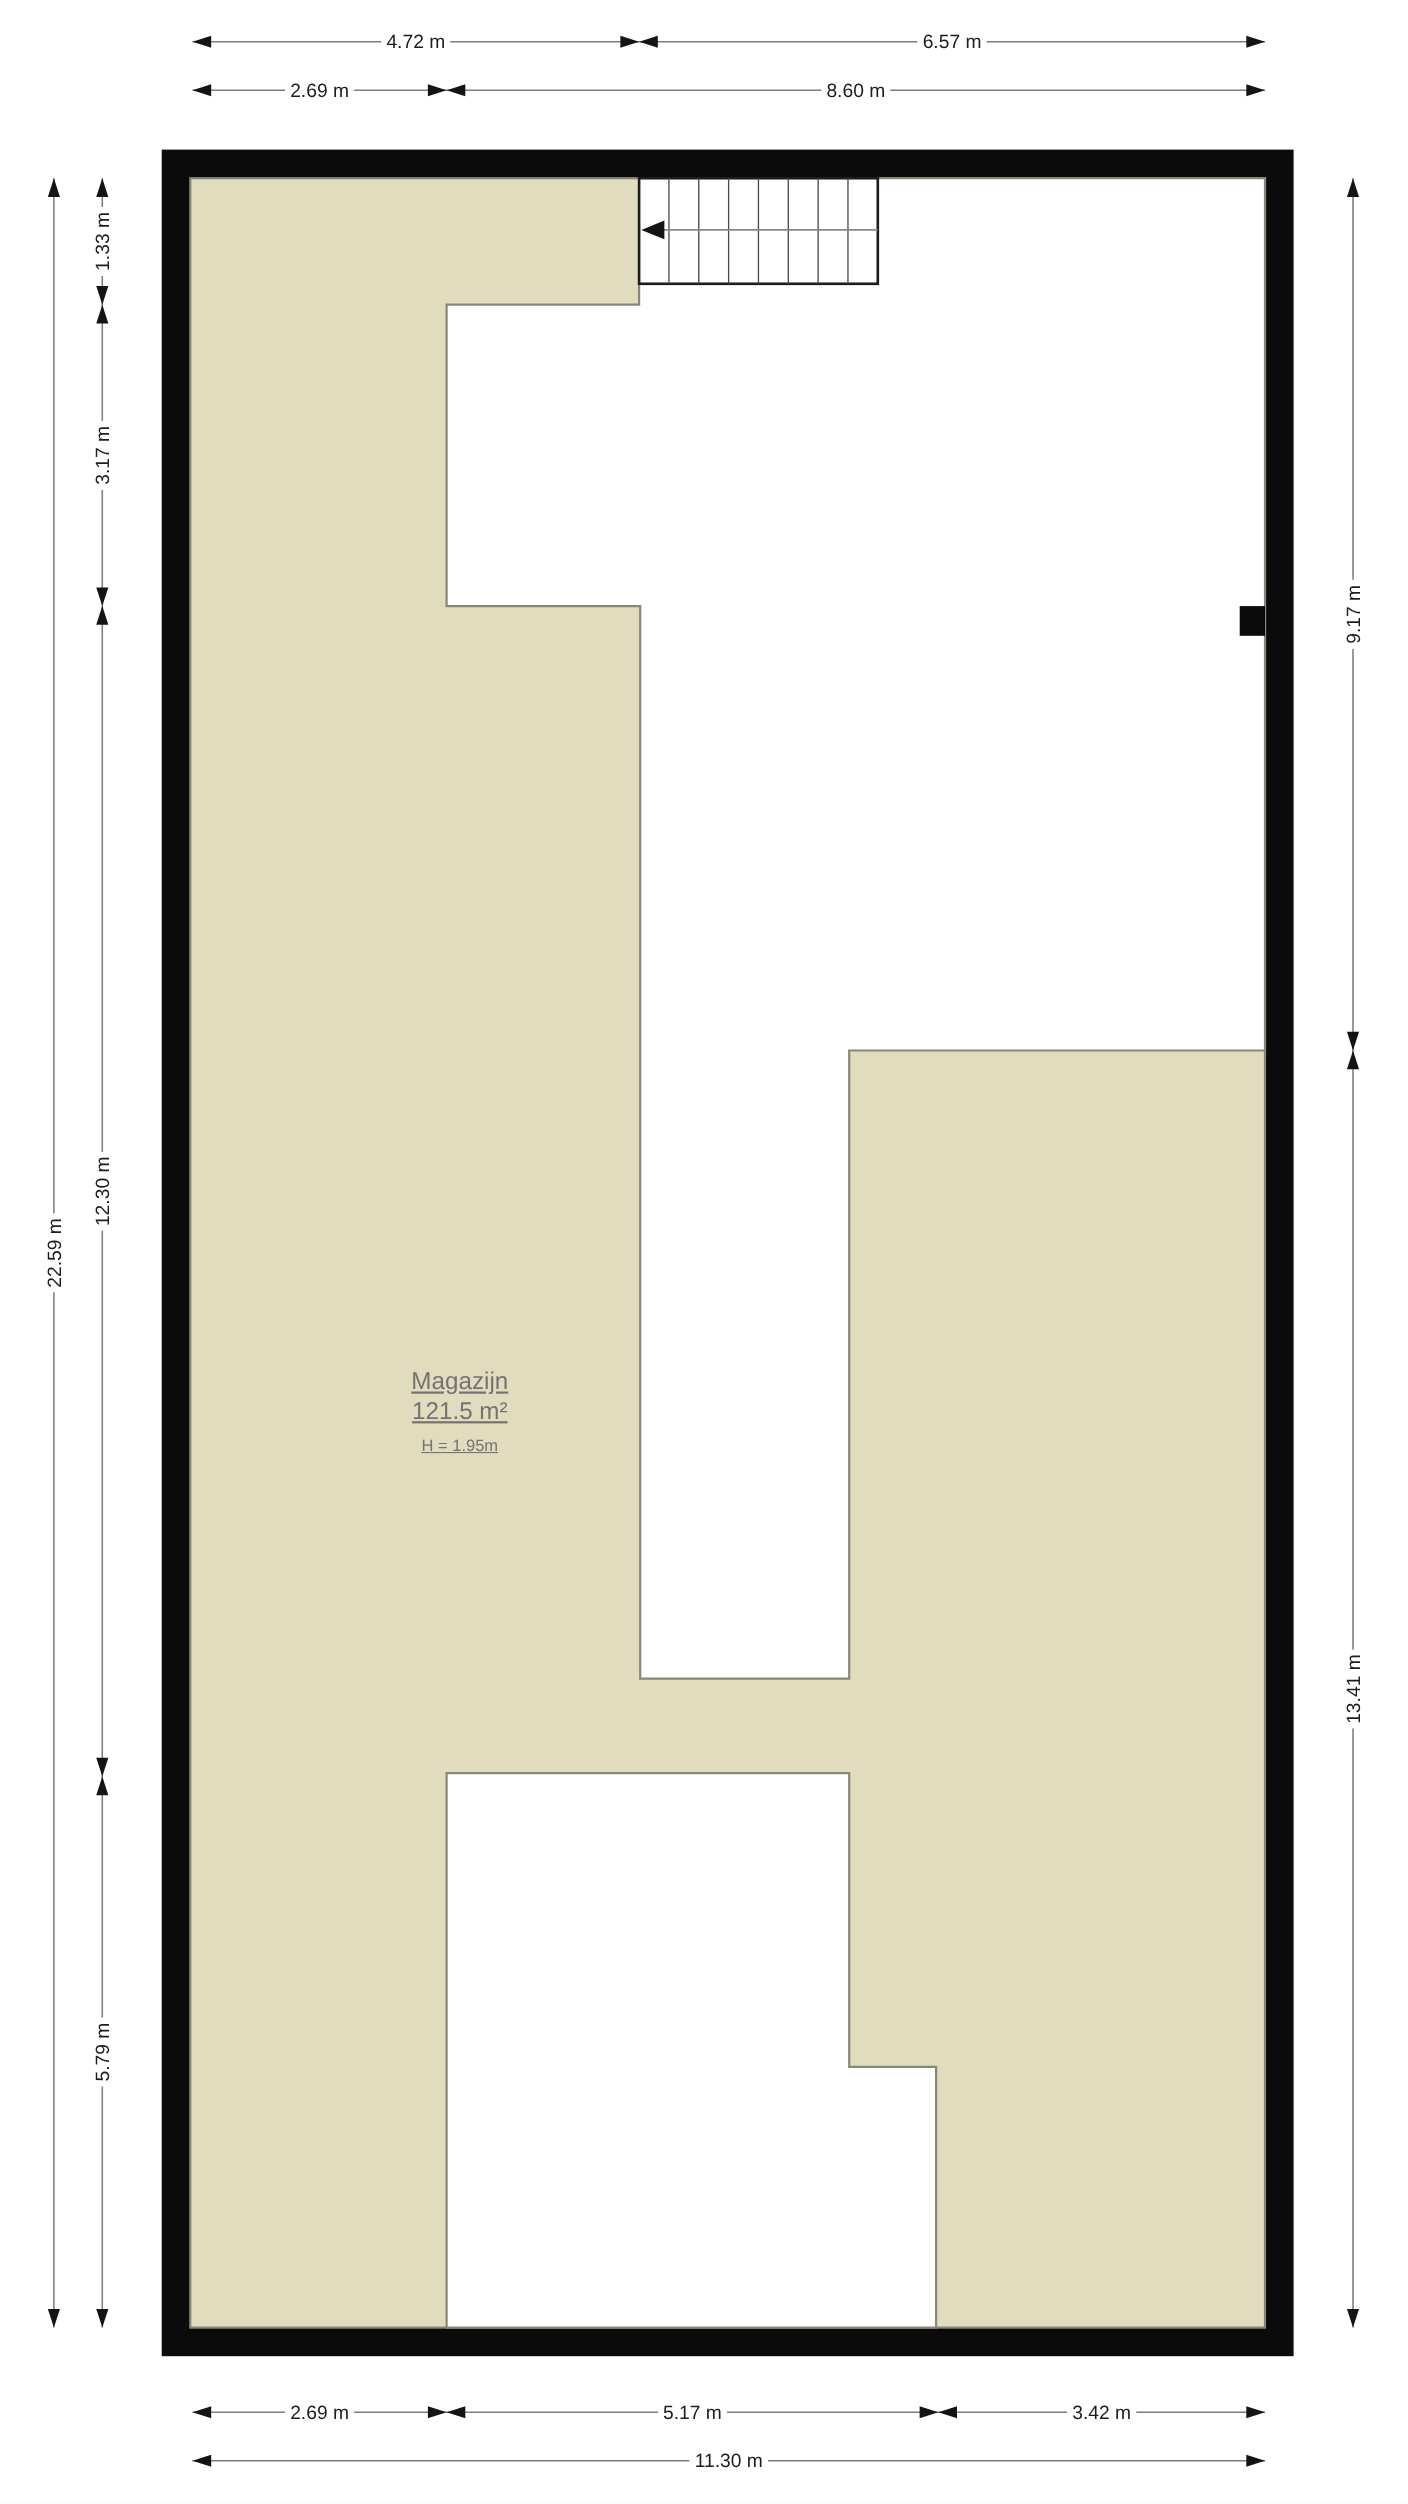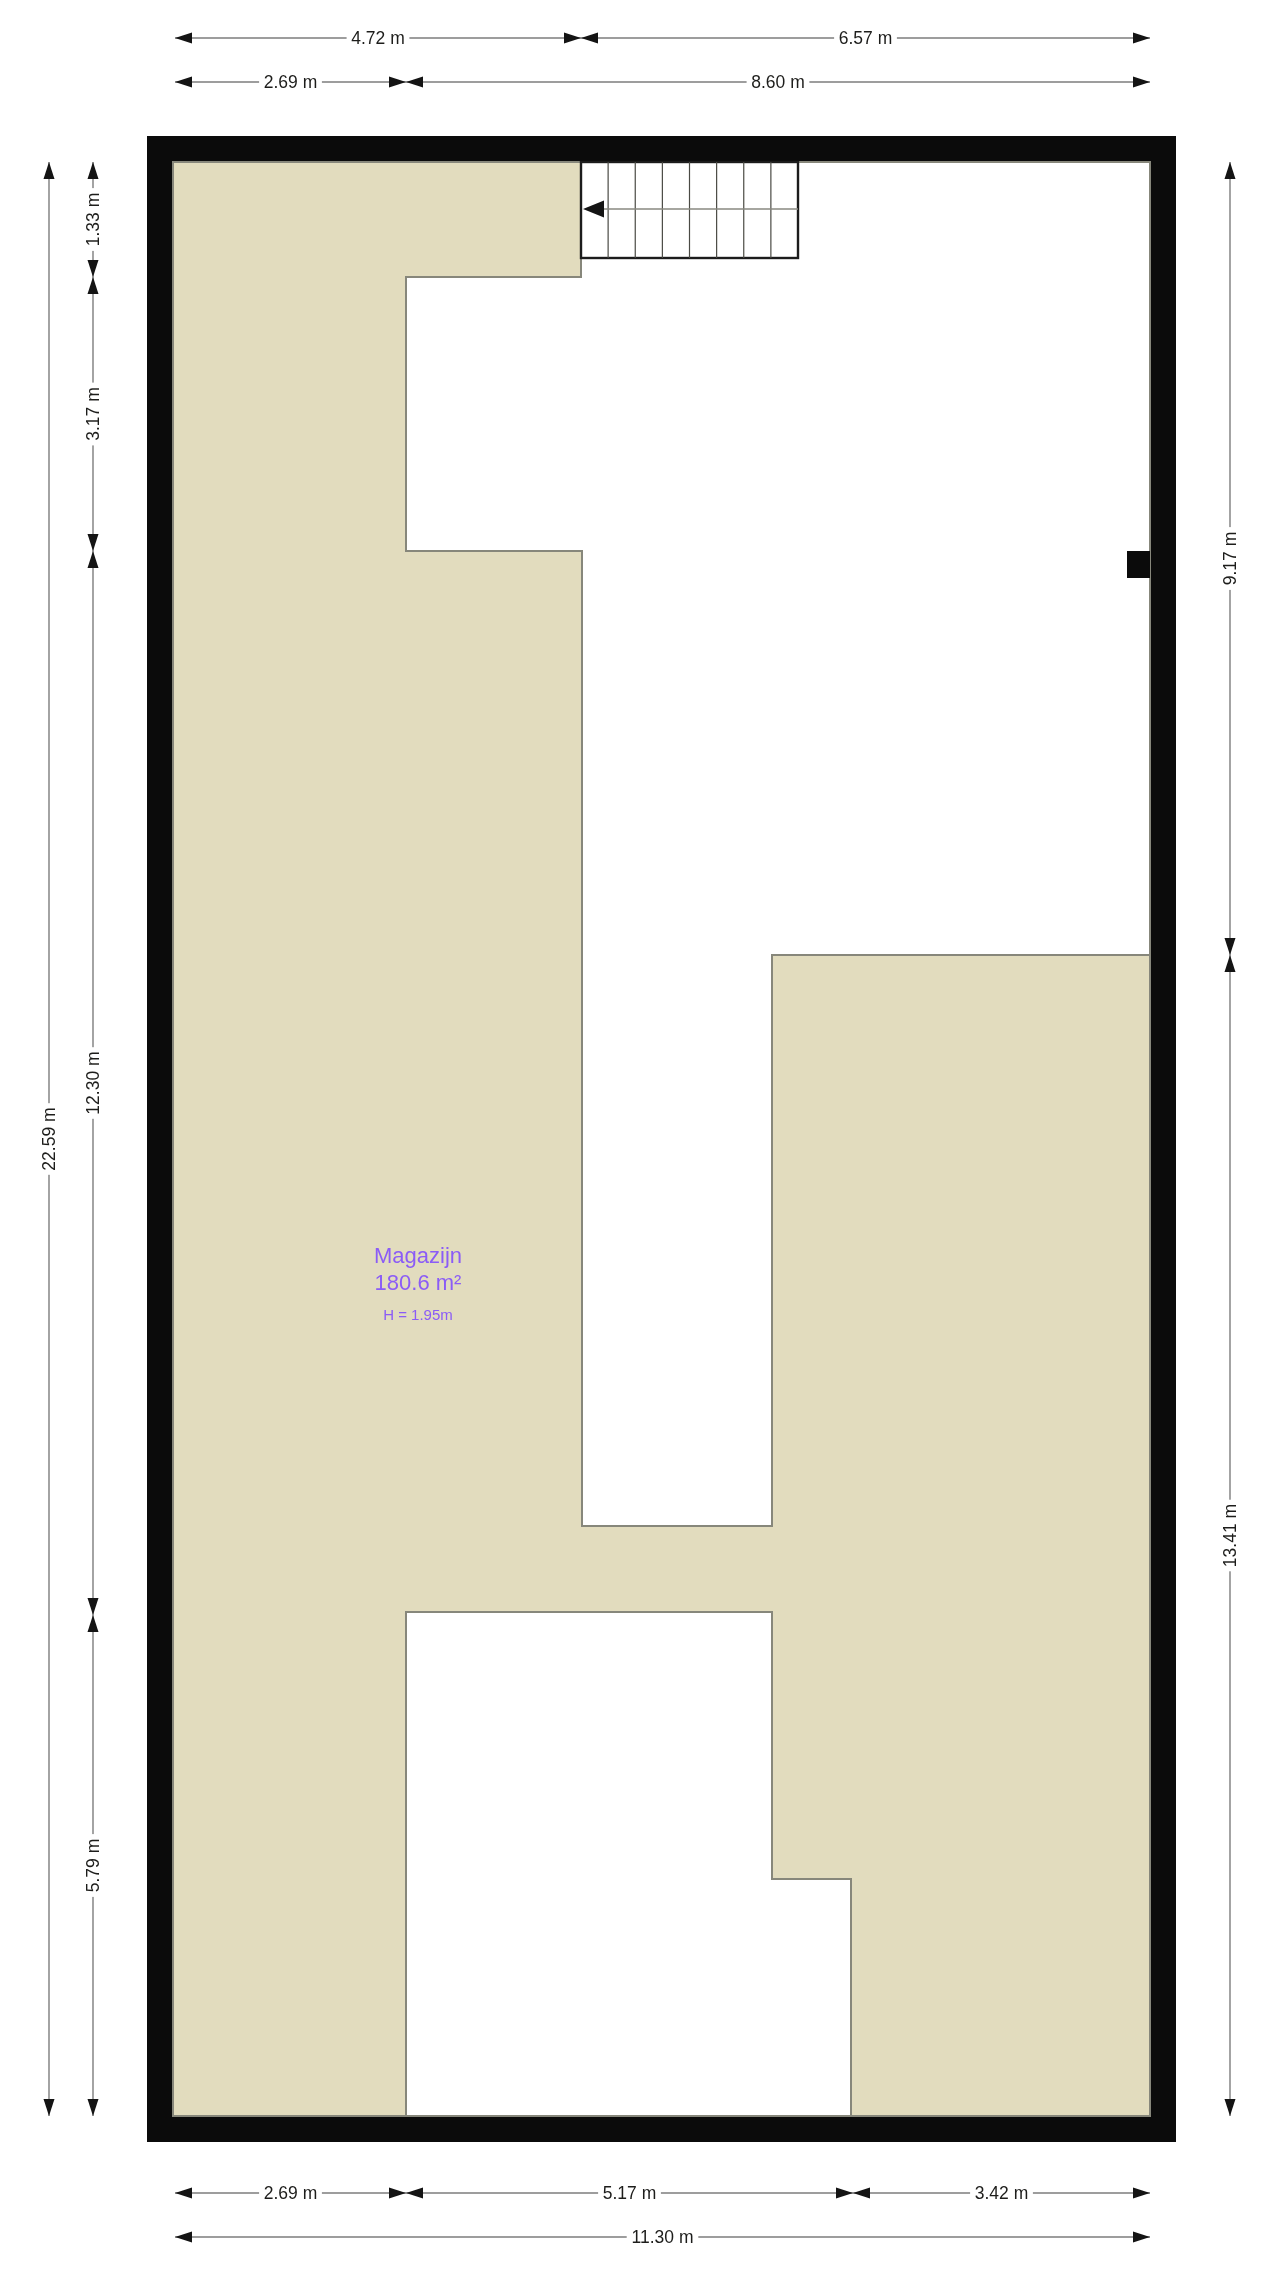--- a/index.html
+++ b/index.html
@@ -1,20 +1,20 @@
 <!DOCTYPE html>
 <html><head>
 <meta charset="utf-8">
 <style>
   html,body{margin:0;padding:0;background:#ffffff;}
   .canvas{position:relative;width:1280px;height:2276px;background:#ffffff;
           font-family:"Liberation Sans", sans-serif;overflow:hidden;}
   svg{position:absolute;left:0;top:0;}
   .room-label{position:absolute;transform:translateX(-50%);white-space:nowrap;
-              color:#8b5cf6;text-align:center;}
+              color:#737373;text-align:center;text-decoration:underline;}
   .room-name{font-size:22px;}
   .room-area{font-size:22px;}
   .room-height{font-size:15px;}
 </style>
 </head>
 <body>
 
 <div class="canvas">
   <svg id="plan" width="1280" height="2276" viewBox="0 0 1280 2276">
       <rect x="147" y="136" width="1029" height="2006" fill="#0b0b0b"></rect>
@@ -125,15 +125,15 @@
         <text x="1230" y="564.5" text-anchor="middle" font-size="17.5" font-family="&quot;Liberation Sans&quot;, sans-serif" fill="#1d1d1b">9.17 m</text>
       </g>
       <polygon points="1230,955 1224.5,972 1235.5,972" fill="#141414"></polygon>
       <polygon points="1230,2116 1235.5,2099 1224.5,2099" fill="#141414"></polygon>
       <g transform="rotate(-90 1230 1535.5)">
         <rect x="1194.2" y="1524.5" width="71.60000000000001" height="22" fill="#ffffff"></rect>
         <text x="1230" y="1541.5" text-anchor="middle" font-size="17.5" font-family="&quot;Liberation Sans&quot;, sans-serif" fill="#1d1d1b">13.41 m</text>
       </g>
     </svg>
   <div class="room-label room-name" style="left: 418px; top: 1243px;">Magazijn</div>
-  <div class="room-label room-area" style="left: 418px; top: 1270px;">180.6 m²</div>
+  <div class="room-label room-area" style="left: 418px; top: 1270px;">121.5 m²</div>
   <div class="room-label room-height" style="left: 418px; top: 1306px;">H = 1.95m</div>
 </div>
 
 </body></html>

